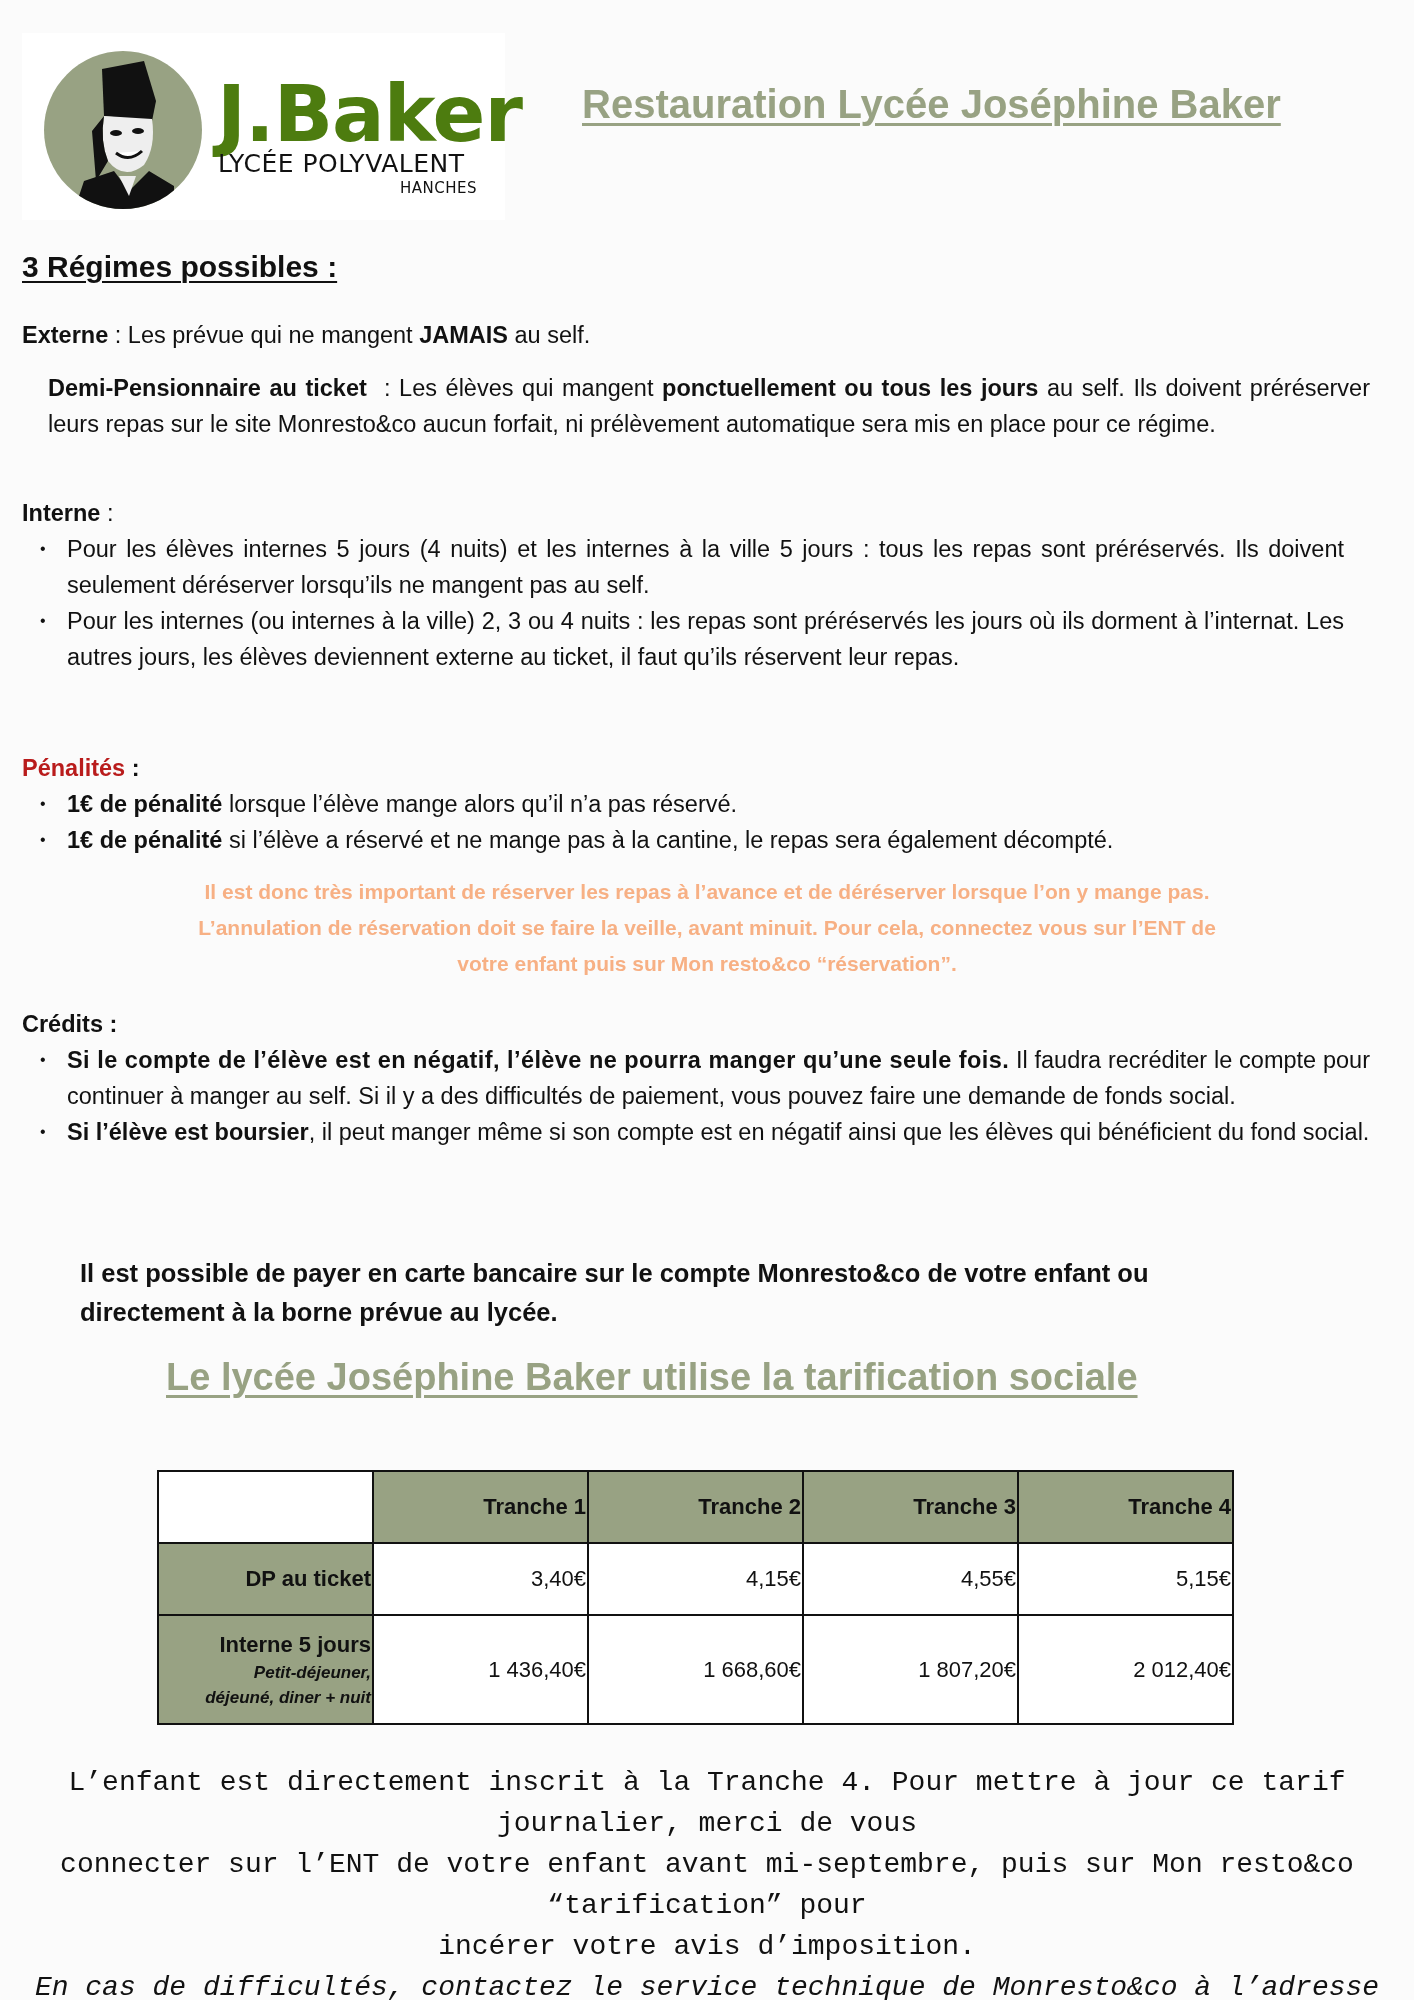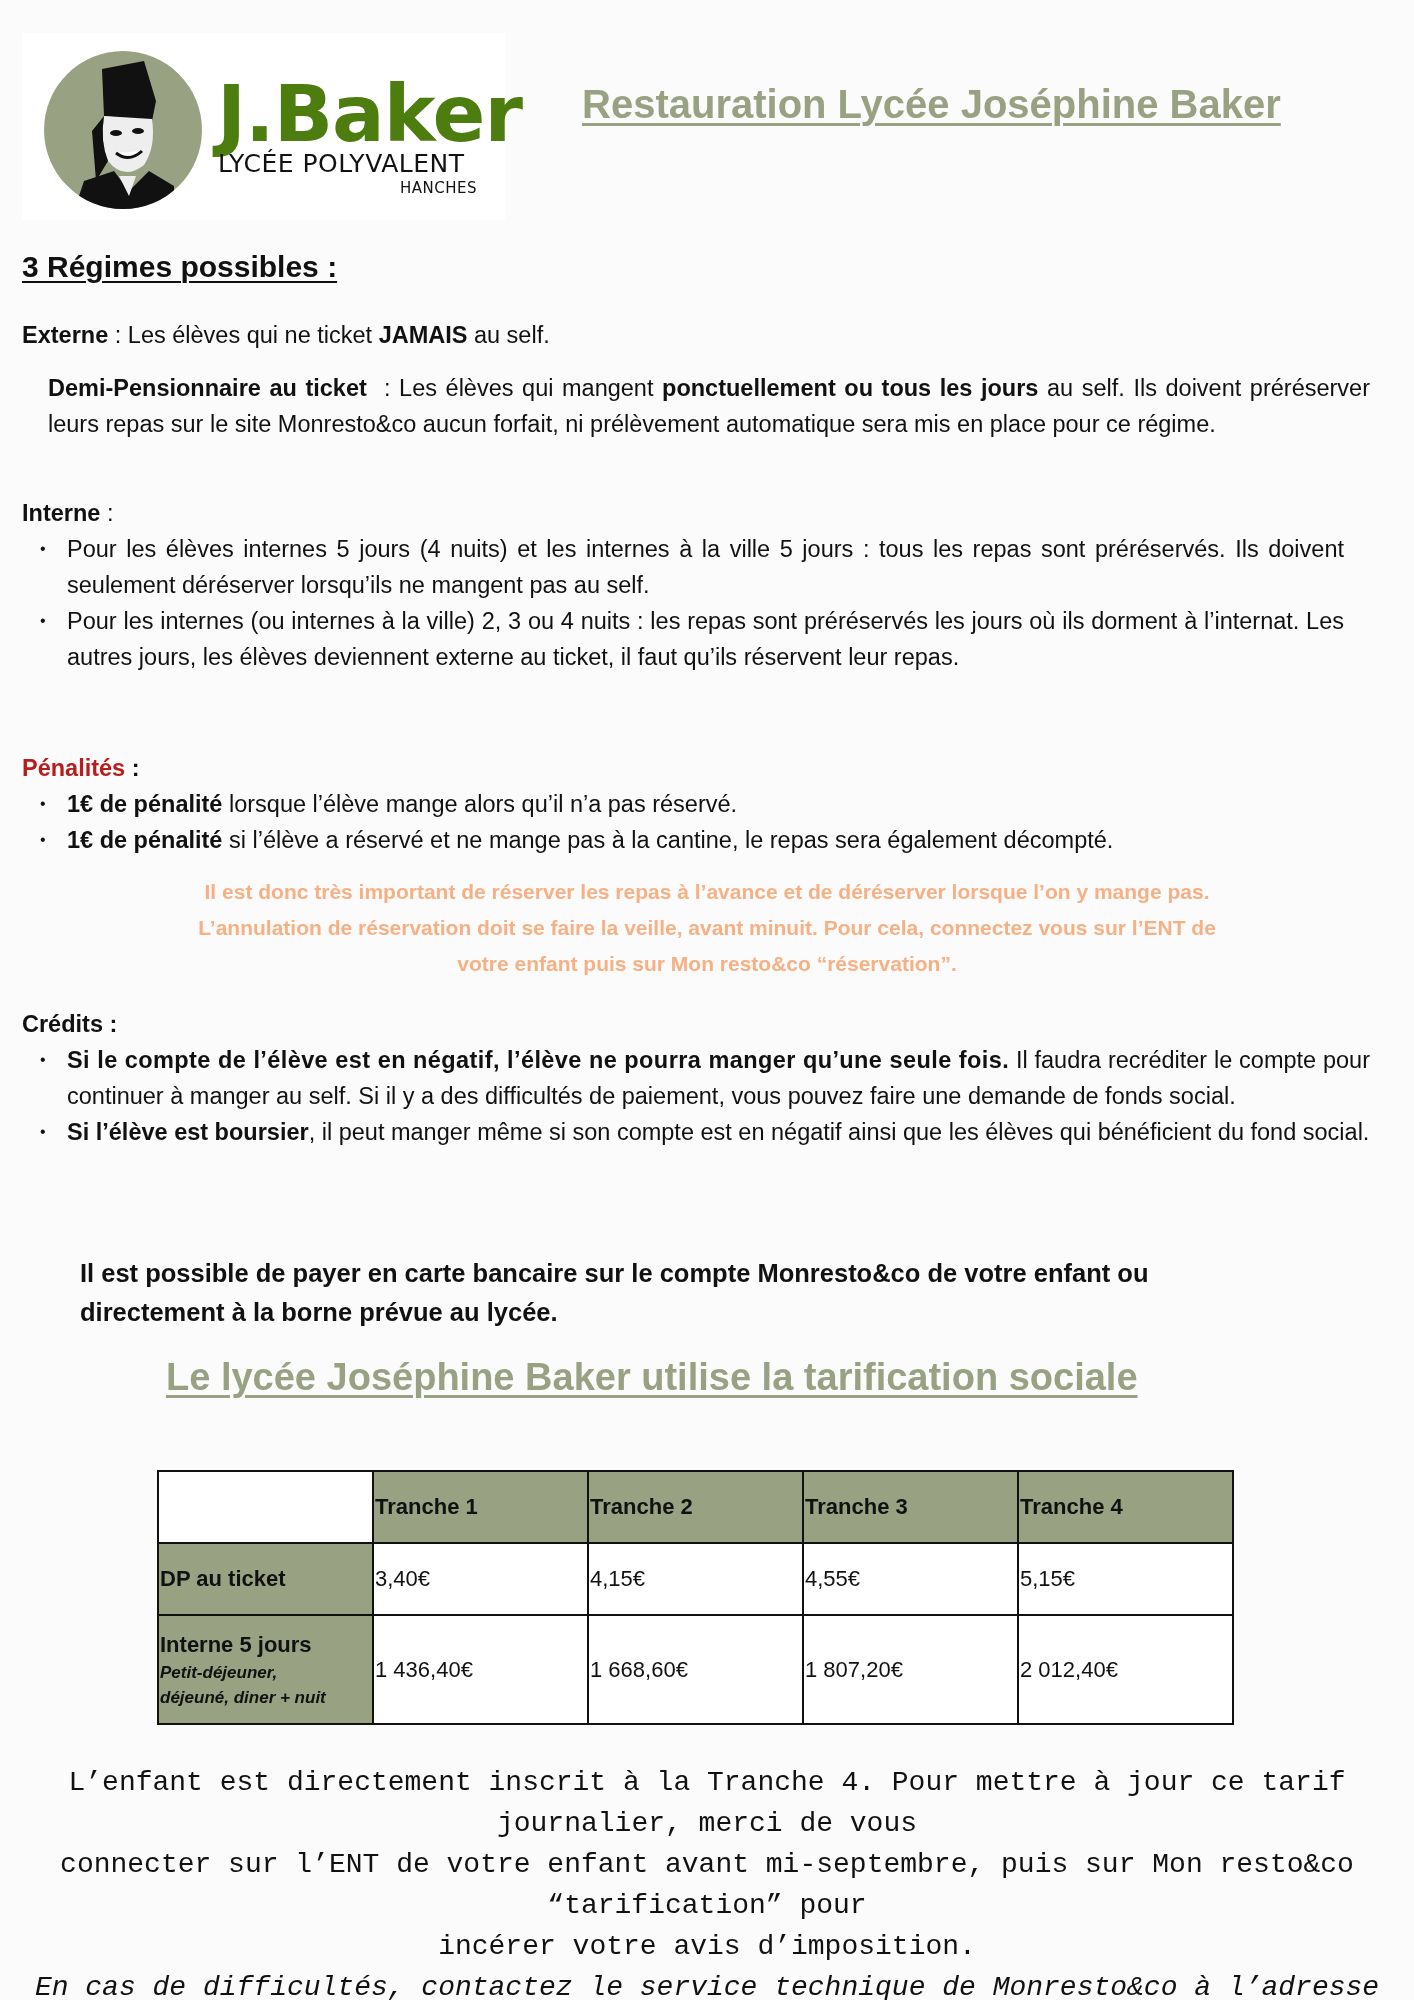--- a/index.html
+++ b/index.html
@@ -18,21 +18,21 @@
   .b { font-weight:bold; }
   .justify { text-align:justify; }
   ul.bl { list-style:none; margin:0; padding:0; }
   ul.bl li { position:relative; padding-left:45px; font-size:23.5px; line-height:36px; text-align:justify; }
   ul.bl li::before { content:"•"; position:absolute; left:18px; top:0; font-size:16px; }
   .orange { color:#b91c1c; }
   .orange-block { left:60px; top:874px; width:1294px; text-align:center; font-size:21px; line-height:36px; font-weight:bold; color:#f7b084; }
   .pay { left:80px; top:1254px; width:1254px; text-align:left; font-size:25.5px; line-height:39px; font-weight:bold; }
   .title2 { left:166px; top:1356px; font-size:38px; font-weight:bold; color:#98a283; text-decoration:underline; text-decoration-thickness:3px; text-underline-offset:5px; white-space:nowrap; }
   table.tarif { position:absolute; left:157px; top:1470px; width:1077px; border-collapse:collapse; }
-  table.tarif td, table.tarif th { border:2.5px solid #111; text-align:left; font-size:22px; }
+  table.tarif td, table.tarif th { border:2.5px solid #111; text-align:right; font-size:22px; }
   table.tarif th { background:#98a283; font-weight:bold; height:68px; }
   table.tarif td { background:#fff; }
   table.tarif td.rowhead { background:#98a283; font-weight:bold; }
   table.tarif tr.r1 td { height:68px; }
   table.tarif tr.r2 td { height:105px; }
   .rowhead-sub { display:block; font-size:17px; font-style:italic; line-height:25px; }
   .bottom { left:30px; top:1762px; width:1354px; text-align:center; font-size:28px; line-height:41px;font-family:Liberation Mono, monospace; }
   .it { font-style:italic; }
 </style>
 </head>
@@ -54,21 +54,21 @@
   <div class="abs logo-name">J.Baker</div>
   <div class="abs logo-sub">LYCÉE POLYVALENT</div>
   <div class="abs logo-sub2">HANCHES</div>
 </div>
 
 <div class="abs title">Restauration Lycée Joséphine Baker</div>
 
 <div class="abs h2">3 Régimes possibles :</div>
 
 <div class="abs p" style="left:22px; top:317px; width:1350px;">
-  <span class="b">Externe</span><span> : Les élèves qui ne ticket </span><span class="b">JAMAIS</span><span> au self.</span>
+  <span class="b">Externe</span><span> : Les prévue qui ne mangent </span><span class="b">JAMAIS</span><span> au self.</span>
 </div>
 
 <div class="abs p justify" style="left:48px; top:370px; width:1322px;">
   <span class="b">Demi-Pensionnaire au ticket</span><span style="white-space:pre">  : Les élèves qui mangent </span><span class="b">ponctuellement ou tous les jours</span><span> au self. Ils doivent préréserver leurs repas sur le site Monresto&amp;co aucun forfait, ni prélèvement automatique sera mis en place pour ce régime.</span>
 </div>
 
 <div class="abs p" style="left:22px; top:495px;">
   <span class="b">Interne</span><span> :</span>
 </div>
 <ul class="abs bl" style="left:22px; top:531px; width:1322px;">

